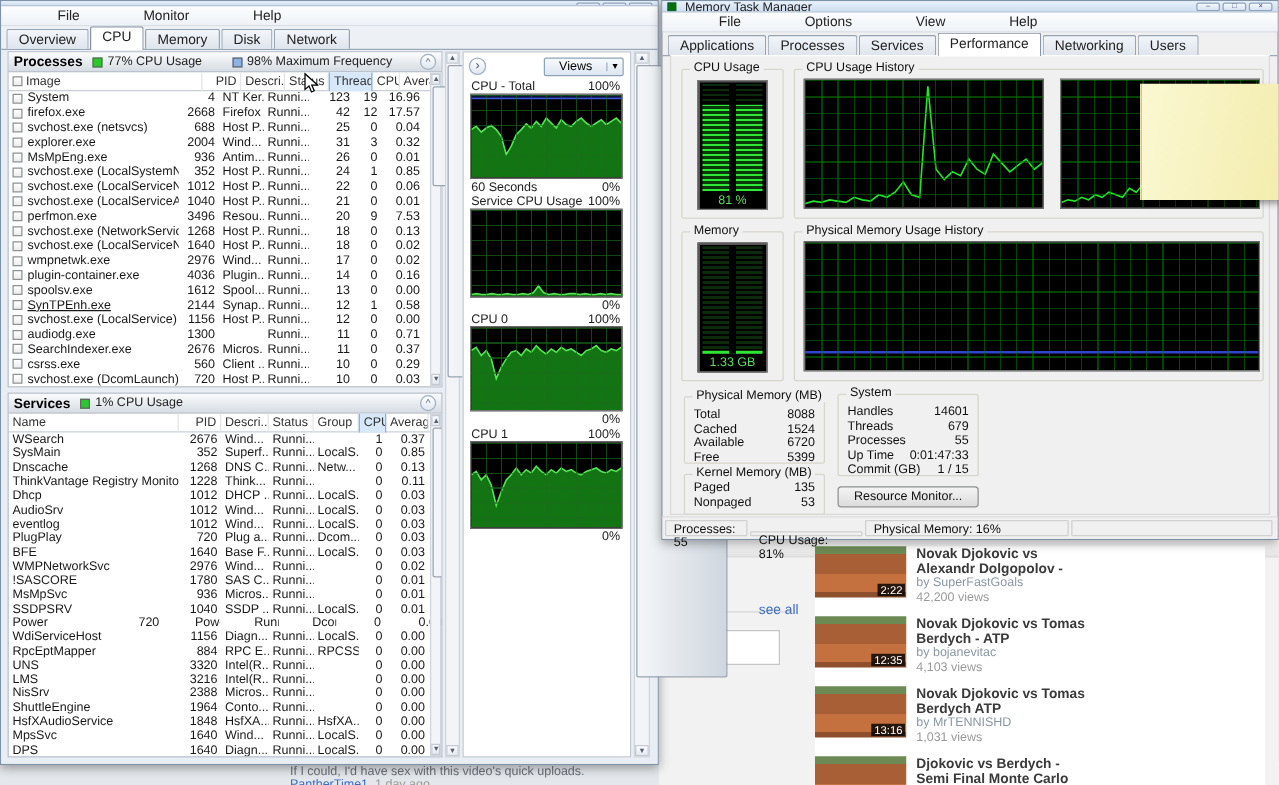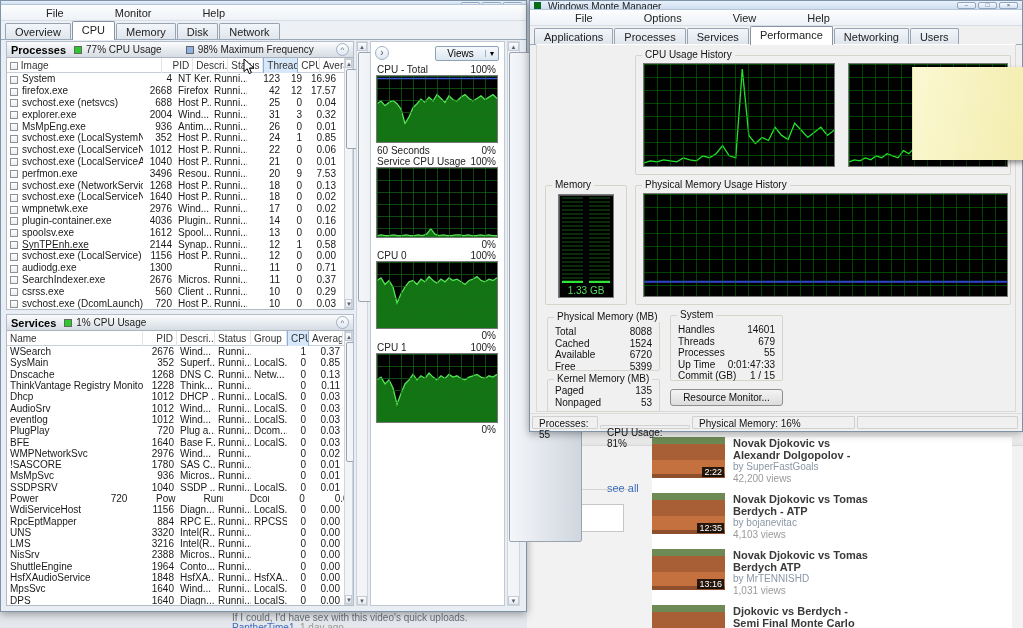--- a/index.html
+++ b/index.html
@@ -724,21 +724,21 @@
         <div class="arr up">▲</div>
         <div class="thumb" style="top:10px; height:490px;"></div>
         <div class="arr dn">▼</div>
       </div>
     </div>
   </div>
 
   <div class="win" id="tm" style="left:529px; top:0; width:494px; height:432px;">
     <div class="titlebar" style="height:9px;">
       <span class="abs" style="left:4px; top:1px; width:7px; height:7px; background:#0a6e0a; border:1px solid #063;"></span>
-      <span class="titletext">Windows Monte Manager</span>
+      <span class="titletext">Memory Task Manager</span>
       <div class="winbtns">
         <div class="winbtn">–</div>
         <div class="winbtn">□</div>
         <div class="winbtn">×</div>
       </div>
     </div>
     <div class="menubar">
         <span class="menu-item">File</span>
         <span class="menu-item">Options</span>
         <span class="menu-item">View</span>
@@ -748,20 +748,29 @@
         <div class="tab">Applications</div>
         <div class="tab">Processes</div>
         <div class="tab">Services</div>
         <div class="tab active">Performance</div>
         <div class="tab">Networking</div>
         <div class="tab">Users</div>
       </div>
 
     <div class="abs" style="left:6px; top:43px; width:480px; height:368px; background:#f0f0f0; border:1px solid #d9d9d9; border-top:1px solid #fff;">
 
+      <div class="groupbox" style="left:8px; top:10px; width:82px; height:120px;">
+        <span class="gblegend">CPU Usage</span>
+        <div class="meter" style="left:12px; top:8px; width:56px; height:104px;">
+            <div class="moff"></div>
+            <div class="mfill" style="height: calc(81% - 14px);"></div>
+            <div class="mcols"></div>
+            <div class="mlabel">81 %</div>
+          </div>
+      </div>
 
       <div class="groupbox" style="left:98px; top:10px; width:376px; height:120px;">
         <span class="gblegend">CPU Usage History</span>
         <div class="gwrap ggrid-tm" style="left:7px; top:7px; width:192px; height:104px;">
             <svg viewBox="0 0 100 100" preserveAspectRatio="none">
               <polyline points="0.00,97.00 3.45,95.00 6.90,96.00 10.34,94.00 13.79,95.00 17.24,96.00 20.69,92.00 24.14,94.00 27.59,95.00 31.03,90.00 34.48,92.00 37.93,88.00 41.38,80.00 44.83,90.00 48.28,92.00 51.72,5.00 55.17,70.00 58.62,78.00 62.07,72.00 65.52,75.00 68.97,62.00 72.41,70.00 75.86,74.00 79.31,58.00 82.76,65.00 86.21,72.00 89.66,67.00 93.10,62.00 96.55,70.00 100.00,65.00" fill="none" stroke="#22e42a" stroke-width="1.3" vector-effect="non-scaling-stroke"></polyline>
             </svg>
           </div>
         <div class="gwrap ggrid-tm" style="left:212px; top:7px; width:160px; height:104px;">
             <svg viewBox="0 0 100 100" preserveAspectRatio="none">

